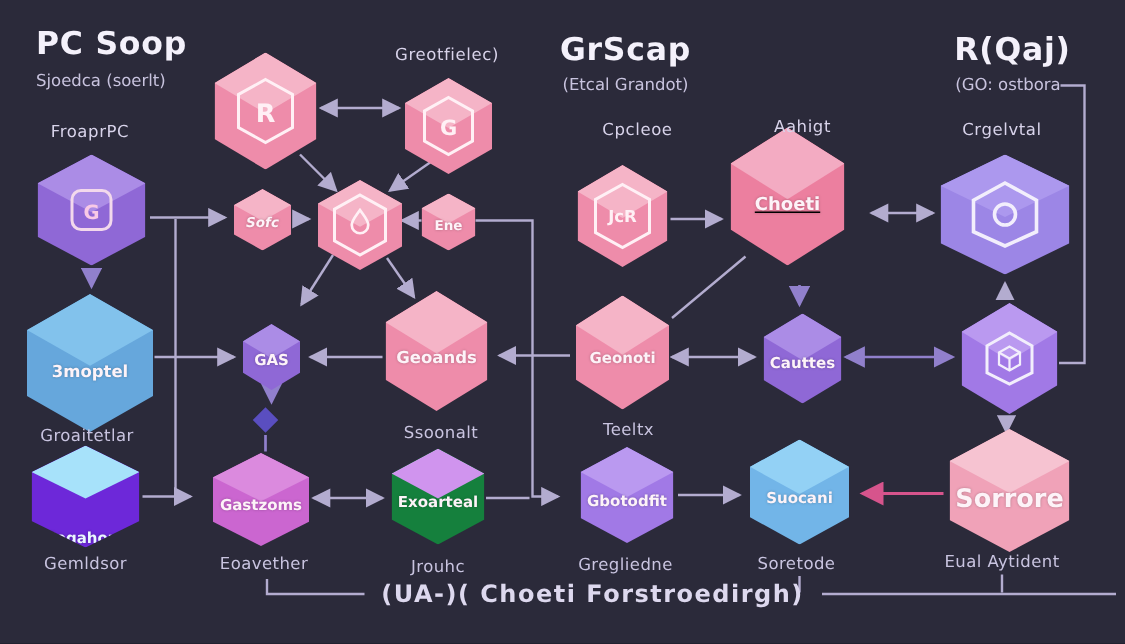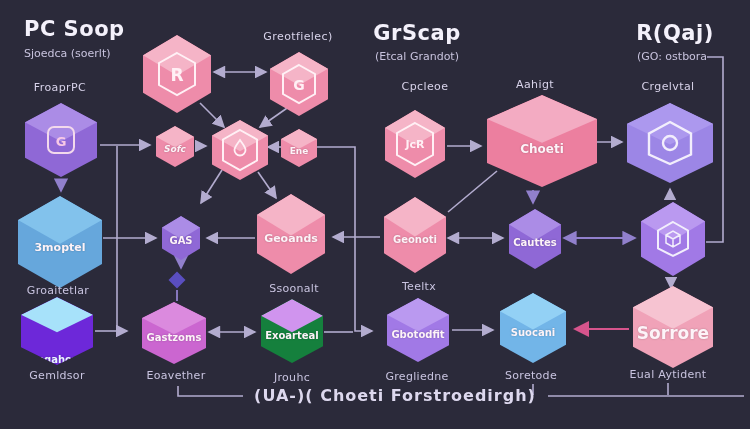--- a/index.html
+++ b/index.html
@@ -201,21 +201,21 @@
   <div class="hex c-pink" style="left:257px;top:194px;width:68px;height:80px;">
     <div class="face"></div>
     <span class="hlabel" style="font-size:11px;">Geoands</span>
   </div>
 
   <div class="hex c-pink" style="left:384px;top:197px;width:62px;height:76px;">
     <div class="face"></div>
     <span class="hlabel" style="font-size:10px;">Geonoti</span>
   </div>
 
-  <div class="hex c-pinkbig" style="left:487px;top:95px;width:110px;height:92px;">
+  <div class="hex c-pinkbig" style="left:487px;top:85px;width:76px;height:92px;text-decoration:underline;">
     <div class="face"></div>
     <span class="hlabel" style="font-size:12px;">Choeti</span>
   </div>
 
   <div class="hex c-purple" style="left:509px;top:209px;width:52px;height:60px;align-items:center;">
     <div class="face"></div>
     <span class="hlabel" style="font-size:10px;">Cauttes</span>
   </div>
 
   <div class="hex c-cyan" style="left:21px;top:297px;width:72px;height:68px;">

